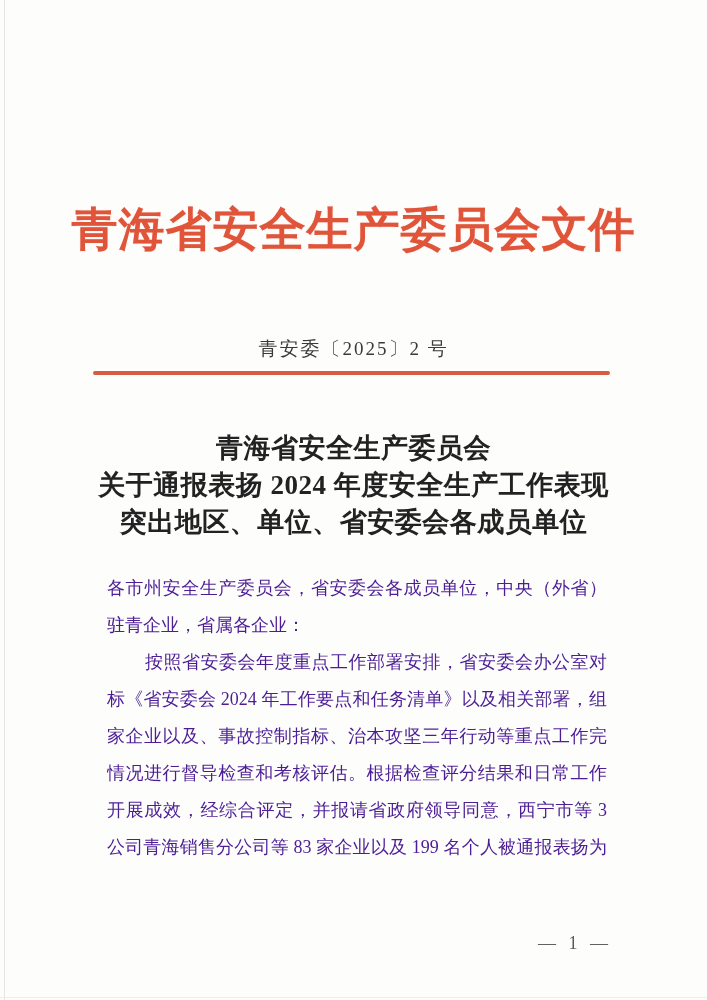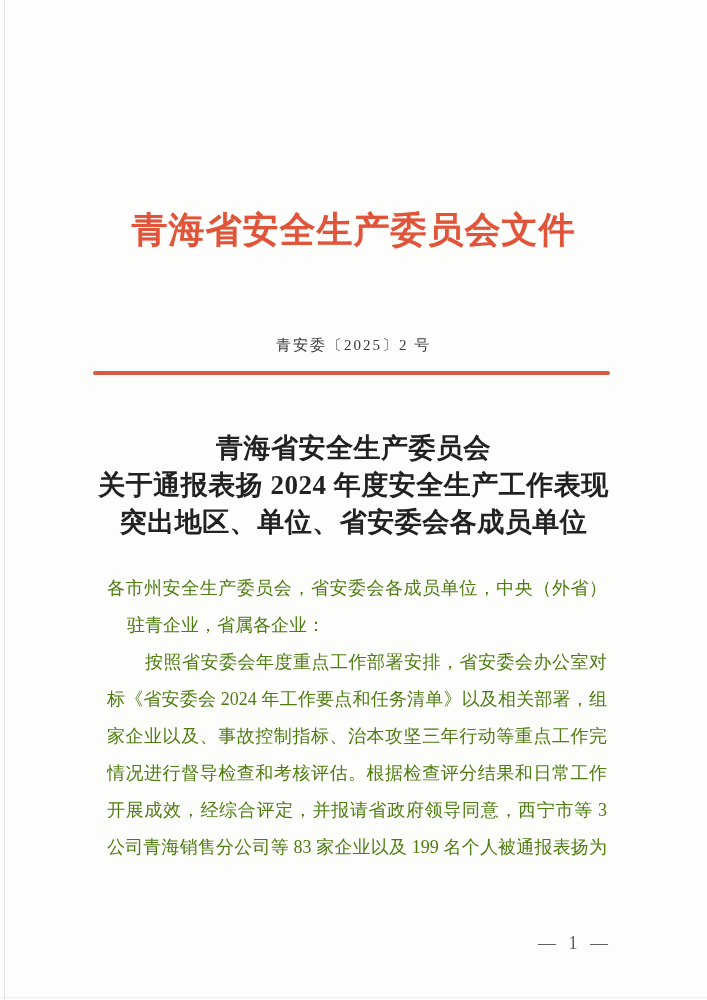--- a/index.html
+++ b/index.html
@@ -27,34 +27,34 @@
     left: 0; bottom: 2px;
     width: 100%; height: 1px;
     background: #ededeb;
   }
   .red-header {
     position: absolute;
     top: 198px;
     left: 0;
     width: 100%;
     text-align: center;
-    font-size: 36px;
+    font-size: 46px;
     font-weight: bold;
     letter-spacing: 1px;
     color: #e0553a;
     line-height: 64px;
     text-shadow: 0 0 1px rgba(224, 85, 58, 0.35);
   }
   .doc-number {
     position: absolute;
     top: 336px;
     left: 0;
     width: 100%;
     text-align: center;
-    font-size: 15px;
+    font-size: 19px;
     color: #3a3a3a;
     letter-spacing: 2px;
   }
   .red-line {
     position: absolute;
     top: 371px;
     left: 93px;
     width: 517px;
     height: 4px;
     background: #d85a40;
@@ -71,33 +71,32 @@
     font-size: 27px;
     line-height: 37px;
     letter-spacing: 0.5px;
   }
   .body-block {
     position: absolute;
     top: 570px;
     left: 107px;
     width: 500px;
     font-size: 18px;
-    color: #4d7c0f;
+    color: #4c1d95;
     line-height: 37px;
   }
   .body-line {
     text-align: justify;
     text-align-last: justify;
     white-space: normal;
     overflow: hidden;
     height: 37px;
   }
   .body-line.last {
     text-align-last: left;
-    margin-left: 20px;
   }
   .body-line.indent {
     text-indent: 38px;
     font-family: Liberation Serif, serif;
   }
   .page-number {
     position: absolute;
     top: 933px;
     right: 95px;
     font-size: 18px;

